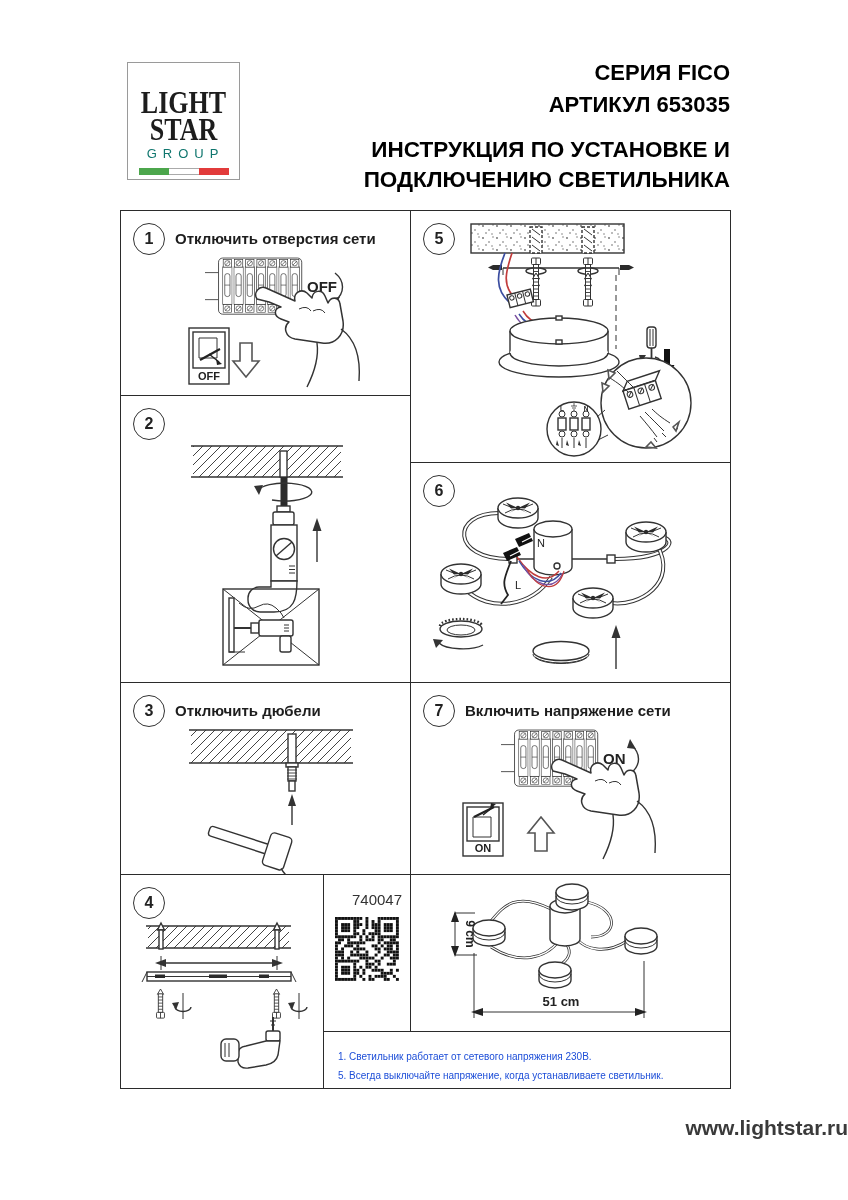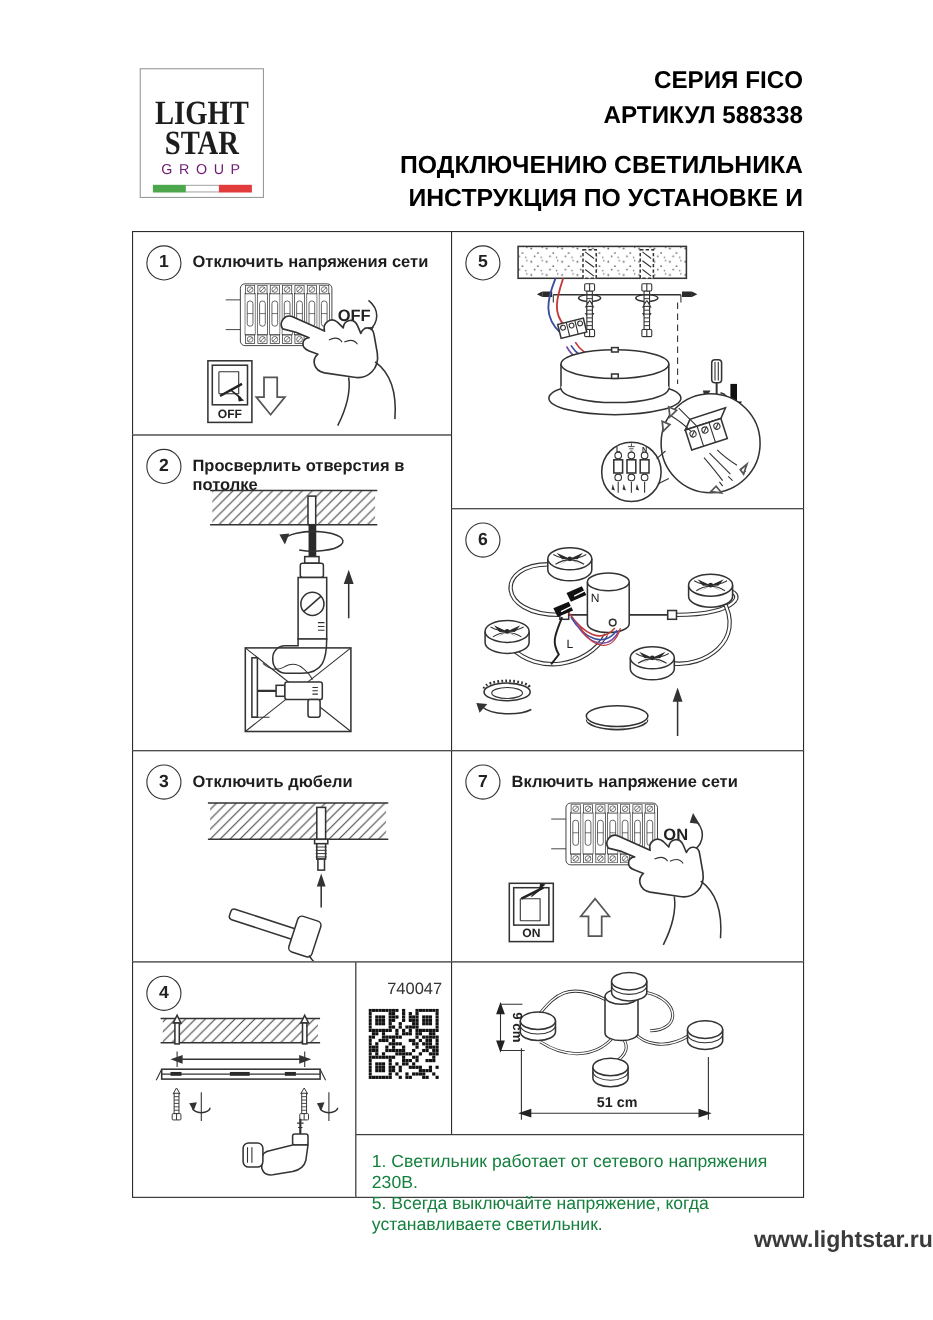--- a/index.html
+++ b/index.html
@@ -3,21 +3,21 @@
 <meta charset="utf-8">
 <style>
   html,body{margin:0;padding:0;background:#fff;}
   .page{position:relative;width:848px;height:1200px;background:#fff;overflow:hidden;
         font-family:"Liberation Sans",sans-serif;color:#222;}
   
   .logo-box{position:absolute;left:127px;top:62px;width:113px;height:118px;
             border:1px solid #9a9a9a;text-align:center;box-sizing:border-box;padding-top:26px;}
   .logo-word{font-family:"Liberation Serif",serif;font-weight:bold;font-size:31px;line-height:27px;
              color:#1d1d1d;transform:scaleX(.84);transform-origin:center;}
-  .logo-group{font-size:13px;letter-spacing:6px;color:#701a75;margin-top:3px;margin-left:4px;text-align:center;}
+  .logo-group{font-size:13px;letter-spacing:6px;color:#0f766e;margin-top:3px;margin-left:4px;text-align:center;}
   .flag{display:flex;justify-content:center;gap:0;margin-top:7px;}
   .flag span{width:30px;height:7px;display:block;}
   .flag .white{border-top:1px solid #aaa;border-bottom:1px solid #aaa;height:5px;background:#fff;}
   .hdr{position:absolute;right:118px;top:57px;text-align:right;font-weight:bold;
        font-size:22px;line-height:32px;color:#000000;}
   .hdr .title{margin-top:14px;font-size:22.5px;line-height:30px;}
   
   .cell{position:absolute;border:1px solid #2b2b2b;background:#fff;box-sizing:border-box;}
   .stepnum{position:absolute;left:12px;top:12px;width:30px;height:30px;border:1.4px solid #333;
            border-radius:50%;text-align:center;line-height:30px;font-size:16px;font-weight:bold;color:#222;}
@@ -28,21 +28,21 @@
   .ln{stroke:#333;stroke-width:1.4;fill:none;}
   .lnf{stroke:#333;stroke-width:1.4;fill:#fff;}
   .thin{stroke:#333;stroke-width:1;fill:none;}
   .tube1{stroke:#333;stroke-width:4;fill:none;}
   .tube2{stroke:#fff;stroke-width:2;fill:none;}
   .tS1{stroke:#333;stroke-width:2.8;fill:none;}
   .tS2{stroke:#fff;stroke-width:1.3;fill:none;}
   .harrow{stroke:#555;stroke-width:1.6;fill:#fff;}
   
   .qr-article{position:absolute;left:0;top:16px;width:100%;text-align:center;font-size:15px;color:#333;}
-  .notes{padding:15px 10px 0 14px;font-size:16px;line-height:19px;color:#15803d;}
+  .notes{padding:15px 10px 0 14px;font-size:10px;line-height:19px;color:#1d4ed8;}
   .site{position:absolute;left:0;top:1116px;width:100%;text-align:right;
         font-weight:bold;font-size:21px;color:#3a3a3a;}
 </style>
 </head>
 <body>
 
 <div class="page">
 
   <svg width="0" height="0" style="position:absolute" aria-hidden="true">
     <defs>
@@ -108,30 +108,30 @@
     <div class="logo-word">STAR</div>
     <div class="logo-group">GROUP</div>
     <div class="flag">
       <span style="background:#4ca64c"></span>
         <span class="white"></span>
         <span style="background:#e23b3b"></span>
     </div>
   </div>
   <div class="hdr">
     <div>СЕРИЯ FICO</div>
-    <div>АРТИКУЛ 588338</div>
+    <div>АРТИКУЛ 653035</div>
     <div class="title">
+      <div>ИНСТРУКЦИЯ ПО УСТАНОВКЕ И</div>
       <div>ПОДКЛЮЧЕНИЮ СВЕТИЛЬНИКА</div>
-      <div>ИНСТРУКЦИЯ ПО УСТАНОВКЕ И</div>
     </div>
   </div>
 
   <div class="cell" style="left:120px;top:210px;width:291px;height:186px;">
     <div class="stepnum">1</div>
-    <div class="caption">Отключить напряжения сети</div>
+    <div class="caption">Отключить отверстия сети</div>
     <svg class="ill" style="top:40px" width="289" height="144" viewBox="0 0 289 144">
       <use href="#panel" width="210" height="112" transform="translate(84,6) scale(0.52)"></use>
       <text x="186" y="41" font-size="15" font-weight="bold">OFF</text>
       <path d="M214,22 C224,30 224,42 214,50" class="ln" stroke-width="1.8"></path>
       <polygon points="210,47 219,46 213,56" fill="#333"></polygon>
 
       <g transform="translate(134,18)">
         <path d="M2,30 C-2,24 4,16 11,19 L40,32 C38,24 46,19 52,24 L57,29 C58,21 67,20 70,27 L73,34 C76,27 84,28 85,35 L88,52 C90,66 80,76 67,74 L40,70 C30,68 28,58 34,53 L26,50 C18,47 19,39 26,38 L14,33 Z" fill="#fff" stroke="#333" stroke-width="1.5" stroke-linejoin="round"></path>
         <path d="M44,40 q8,-4 12,2 M58,42 q8,-4 12,2" class="thin"></path>
         <path d="M86,60 C100,70 106,86 104,112 M62,74 C64,88 60,102 52,118" class="ln" stroke-width="1.5"></path>
@@ -145,21 +145,20 @@
         <path d="M88,103 l10,8" stroke="#222" stroke-width="1.4"></path>
         <polygon points="95,108 101,113 96,114" fill="#222"></polygon>
         <text x="88" y="129" font-size="11" font-weight="bold" text-anchor="middle">OFF</text>
       </g>
       <polygon class="harrow" points="119,92 131,92 131,110 138,110 125,126 112,110 119,110"></polygon>
     </svg>
   </div>
 
   <div class="cell" style="left:120px;top:395px;width:291px;height:288px;">
     <div class="stepnum">2</div>
-    <div class="caption">Просверлить отверстия в потолке</div>
     <svg class="ill" style="top:42px" width="289" height="244" viewBox="0 0 289 244">
       <rect x="72" y="8" width="148" height="31" fill="url(#hatch)"></rect>
       <path d="M70,8 H222 M70,39 H222" class="ln"></path>
       <rect x="159" y="13" width="7" height="26" class="lnf" stroke-width="1.1"></rect>
       <rect x="159.5" y="39" width="7" height="32" fill="#2b2b2b"></rect>
       <rect x="156" y="68" width="13" height="6" class="lnf" stroke-width="1.1"></rect>
       <rect x="152" y="74" width="21" height="13" rx="2" class="lnf"></rect>
       <path d="M137,53 a27,9 0 1 1 14,9" class="ln" stroke-width="1.5"></path>
       <polygon points="133,48 142,47 138,57" fill="#333"></polygon>
       <rect x="150" y="87" width="26" height="56" class="lnf"></rect>

